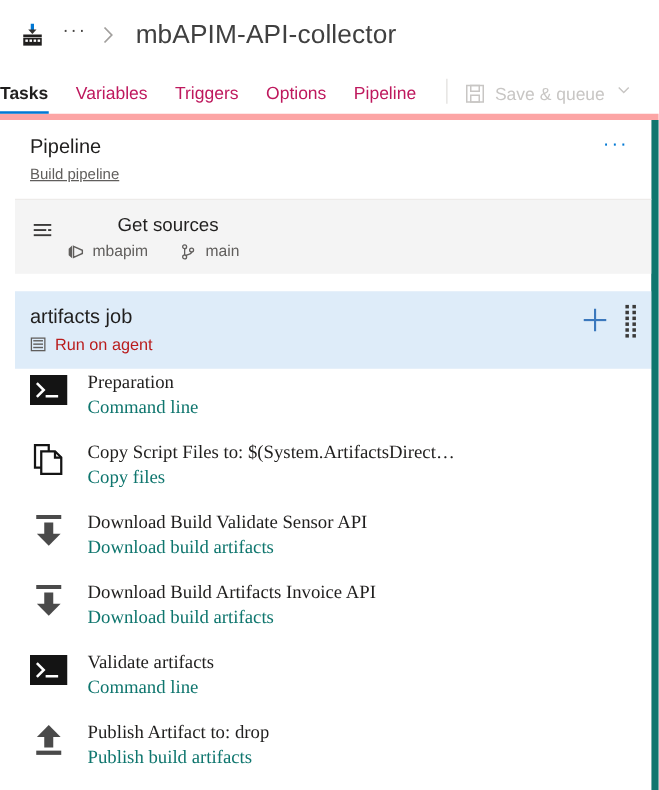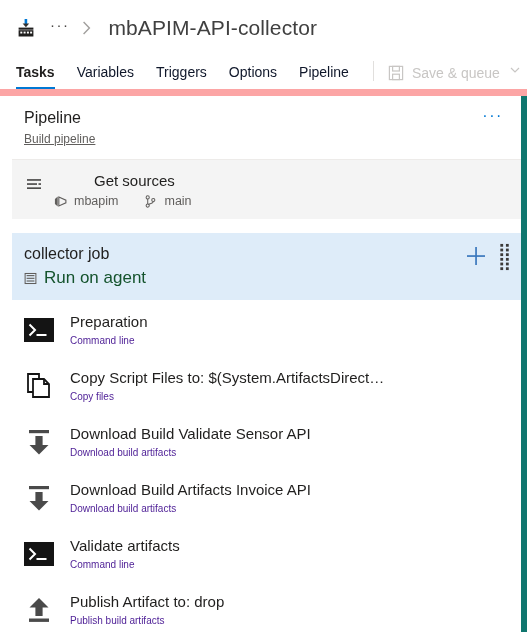--- a/index.html
+++ b/index.html
@@ -60,29 +60,29 @@
     color: #404040;
     letter-spacing: 0.1px;
     white-space: nowrap;
   }
 
   
   .tabbar {
     display: flex;
     align-items: flex-end;
     height: 40px;
-    padding-left: 16px;
+    padding-left: 0;
     box-sizing: border-box;
-    border-bottom: 7px solid #fca5a5;
+    border-bottom: 5px solid #fca5a5;
     position: relative;
   }
   .tab {
     position: relative;
     font-size: 14px;
-    color: #0f172a;
+    color: #be185d;
     padding: 0 0 9px 0;
     margin-right: 22px;
     cursor: pointer;
     white-space: nowrap;
   }
   .tab.active {
     font-weight: 700;
     color: #201f1e;
   }
   .tab.active::after {
@@ -229,22 +229,22 @@
     margin-top: 4px;
   }
   .job-sub svg {
     width: 13px;
     height: 13px;
     flex: 0 0 13px;
     margin-right: 7px;
     color: #605e5c;
   }
   .job-sub-text {
-    font-size: 17px;
-    color: #14532d;
+    font-size: 13px;
+    color: #b91c1c;
   }
   .job-actions {
     position: absolute;
     right: 10px;
     top: 12px;
     display: flex;
     align-items: flex-start;
   }
   .plus-btn {
     width: 22px;
@@ -262,25 +262,25 @@
     flex: 0 0 12px;
   }
 
   
   .task-list {
     background: #ffffff;
     padding-top: 2px;
   }
   .task-row {
     display: flex;
-    align-items: center;
     height: 56px;
     padding-left: 12px;
     cursor: pointer;
     box-sizing: border-box;
+    font-family: Liberation Serif, serif;
   }
   .task-icon {
     width: 30px;
     height: 30px;
     flex: 0 0 30px;
     margin-right: 16px;
     display: block;
   }
   .task-texts {
     min-width: 0;
@@ -288,22 +288,22 @@
   }
   .task-title {
     font-size: 15px;
     color: #201f1e;
     line-height: 19px;
     white-space: nowrap;
     overflow: hidden;
     text-overflow: ellipsis;
   }
   .task-sub {
-    font-size: 10px;
-    color: #4c1d95;
+    font-size: 15px;
+    color: #0f766e;
     margin-top: 2px;
     line-height: 16px;
     white-space: nowrap;
   }
 </style>
 </head>
 <body>
 
 <div class="app">
 
@@ -380,21 +380,21 @@
                 <path d="M10 7.1 C10 9.4 6.6 8.6 4.6 10.4" fill="none" stroke="#605e5c" stroke-width="1.1"></path>
               </svg>
               <span class="meta-text">main</span>
             </span>
           </div>
         </div>
       </div>
 
       <div class="job-row">
         <div>
-          <div class="job-title">collector job</div>
+          <div class="job-title">artifacts job</div>
           <div class="job-sub">
             <svg viewBox="0 0 14 14">
               <rect x="1.2" y="1.6" width="11.6" height="10.8" fill="none" stroke="#605e5c" stroke-width="1.1"></rect>
               <rect x="2.8" y="3.3" width="8.4" height="1.2" fill="#605e5c"></rect>
               <rect x="2.8" y="6.2" width="8.4" height="1.2" fill="#605e5c"></rect>
               <rect x="2.8" y="9.1" width="8.4" height="1.2" fill="#605e5c"></rect>
             </svg>
             <span class="job-sub-text">Run on agent</span>
           </div>
         </div>

